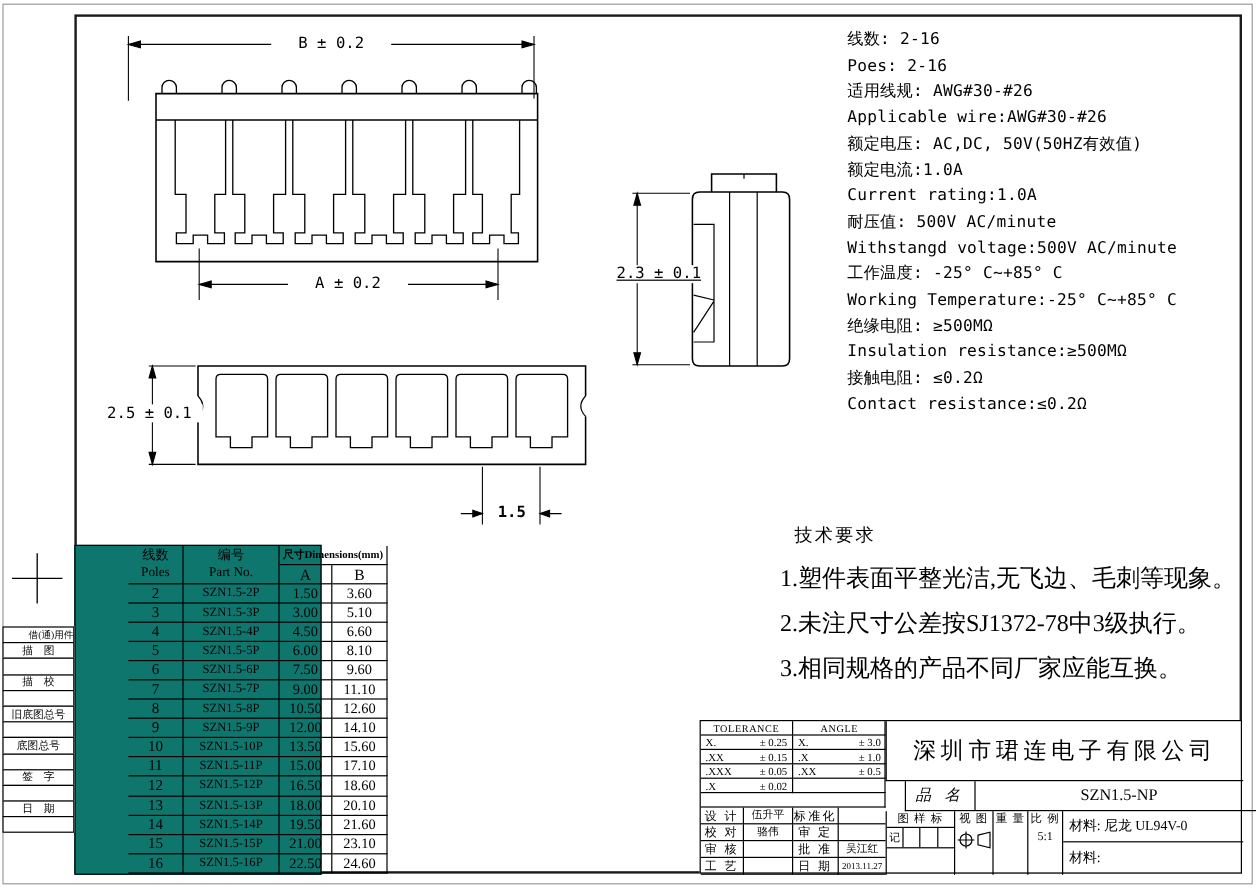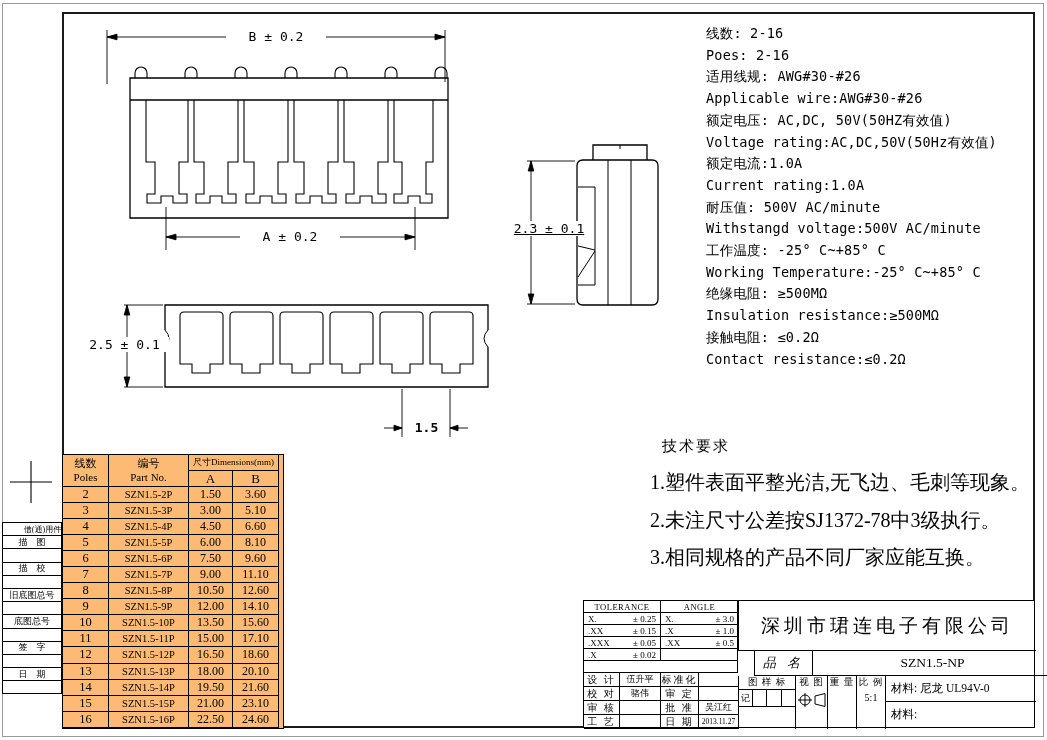--- a/index.html
+++ b/index.html
@@ -38,32 +38,33 @@
     font-size:13.5px; line-height:21.7px; white-space:pre; letter-spacing:0.2px;
   }
 
   
   #tech-block { left:650px; top:437px; width:360px; }
   #tech-title { font-size:15px; margin-left:12px; letter-spacing:2px; }
   .tech-item  { font-size:20px; line-height:22.5px; white-space:nowrap; margin-top:15px;font-family:Liberation Serif, serif; }
 
   
   #parts-grid {
-    left:62px; top:454px; width:222px; background:#fdba74;
+    left:62px; top:454px; width:206px; background:#0f766e;
     display:grid; grid-template-columns:46px 80px 44px 46px;
     grid-template-rows:16px 16px repeat(15,16.05px);
     border:1.5px solid #000;
+    padding-left:44px;
   }
   #parts-grid > div {
     border-right:1px solid #000; border-bottom:1px solid #000;
     display:flex; align-items:center; justify-content:center; overflow:hidden;
   }
   .ph-poles { grid-row:1/3; grid-column:1; flex-direction:column; font-size:11px; line-height:1.25; }
   .ph-part  { grid-row:1/3; grid-column:2; flex-direction:column; font-size:11px; line-height:1.25; }
-  .ph-dims  { grid-column:3/5; font-size:9px; }
+  .ph-dims  { grid-column:3/5; font-size:9px;font-weight:bold; }
   .ph-ab    { font-size:13px; }
   .c-pole   { font-size:12.5px; }
   .c-part   { font-size:10.5px; }
   .c-val    { font-size:12px; }
 
   
   #title-block { left:583px; top:600px; width:452px; height:128px; border:1.5px solid #000; background:#fff; }
   #tol-grid {
     position:absolute; left:0; top:0; width:154px; height:60px;
     display:grid; grid-template-columns:77px 77px; grid-template-rows:repeat(5,12px);
@@ -200,21 +201,20 @@
 <div id="dim-side" class="dim-label abs">2.3 ± 0.1</div>
 <div id="dim-both" class="dim-label abs">2.5 ± 0.1</div>
 <div id="dim-pitch" class="dim-label abs">1.5</div>
 
 <div id="specs-block" class="abs">
     <div class="spec-line">线数: 2-16</div>
     <div class="spec-line">Poes: 2-16</div>
     <div class="spec-line">适用线规: AWG#30-#26</div>
     <div class="spec-line">Applicable wire:AWG#30-#26</div>
     <div class="spec-line">额定电压: AC,DC, 50V(50HZ有效值)</div>
-    <div class="spec-line">Voltage rating:AC,DC,50V(50Hz有效值)</div>
     <div class="spec-line">额定电流:1.0A</div>
     <div class="spec-line">Current rating:1.0A</div>
     <div class="spec-line">耐压值: 500V AC/minute</div>
     <div class="spec-line">Withstangd voltage:500V AC/minute</div>
     <div class="spec-line">工作温度: -25° C~+85° C</div>
     <div class="spec-line">Working Temperature:-25° C~+85° C</div>
     <div class="spec-line">绝缘电阻: ≥500MΩ</div>
     <div class="spec-line">Insulation resistance:≥500MΩ</div>
     <div class="spec-line">接触电阻: ≤0.2Ω</div>
     <div class="spec-line">Contact resistance:≤0.2Ω</div>

